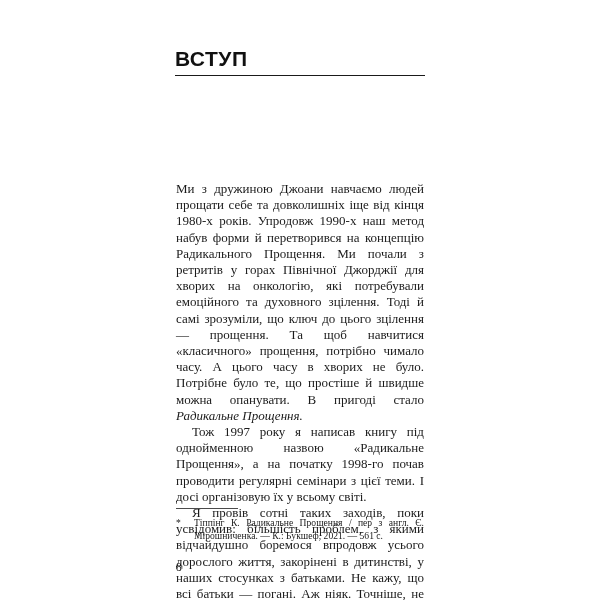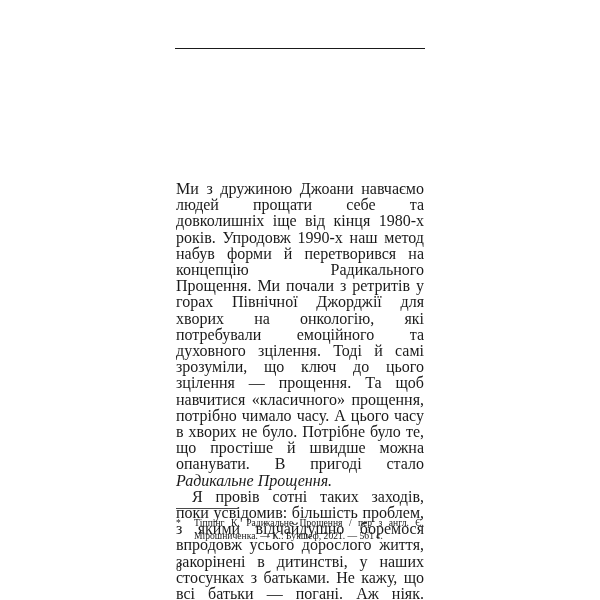--- a/index.html
+++ b/index.html
@@ -43,21 +43,21 @@
   .body-col {
     position: absolute;
     left: 176px;
     top: 181px;
     width: 248px;
   }
   .body-col p {
     margin: 0;
     text-indent: 16px;
     text-align: justify;
-    font-size: 16px;
+    font-size: 13px;
     line-height: 16.2px;
     hyphens: auto;
     -webkit-hyphens: auto;
   }
   .body-col p.first {
     text-indent: 0;
   }
   .body-col em {
     font-style: italic;
   }
@@ -95,25 +95,27 @@
     font-size: 11.5px;
     color: #1a1a1a;
   }
 </style>
 </head>
 <body>
 
 <div class="page">
 
   <div class="chapter-head">
+    <h1 class="chapter-title">ВСТУП</h1>
     <div class="rule"></div>
   </div>
 
   <div class="body-col">
     <p class="first"><span>Ми з дружиною Джоани навчаємо людей прощати себе та довколишніх іще від кінця 1980-х років. Упродовж 1990-х наш метод набув форми й перетворився на концепцію Радикального Прощення. Ми почали з ретритів у горах Північної Джорджії для хворих на онкологію, які потребували емоційного та духовного зцілення. Тоді й самі зрозуміли, що ключ до цього зцілення — прощення. Та щоб навчитися «класичного» прощення, потрібно чимало часу. А цього часу в хворих не було. Потрібне було те, що простіше й швидше можна опанувати. В пригоді стало </span><em>Радикальне Прощення.</em></p>
+    <p><span>Тож 1997 року я написав книгу під однойменною назвою «Радикальне Прощення», а на початку 1998-го почав проводити регулярні семінари з цієї теми. І досі організовую їх у всьому світі.</span></p>
     <p><span>Я провів сотні таких заходів, поки усвідомив: більшість проблем, з якими відчайдушно боремося впродовж усього дорослого життя, закорінені в дитинстві, у наших стосунках з батьками. Не кажу, що всі батьки — погані. Аж ніяк. Точніше, не всі (бо</span></p>
   </div>
 
   <div class="footnote-sep"></div>
   <div class="footnote">
     <span class="footnote-marker">*</span>
     <span class="footnote-text">Тіппінг К. Радикальне Прощення / пер з англ. Є. Мірошниченка. — К.: Букшеф, 2021. — 561 с.</span>
   </div>
 
   <div class="folio">8</div>

